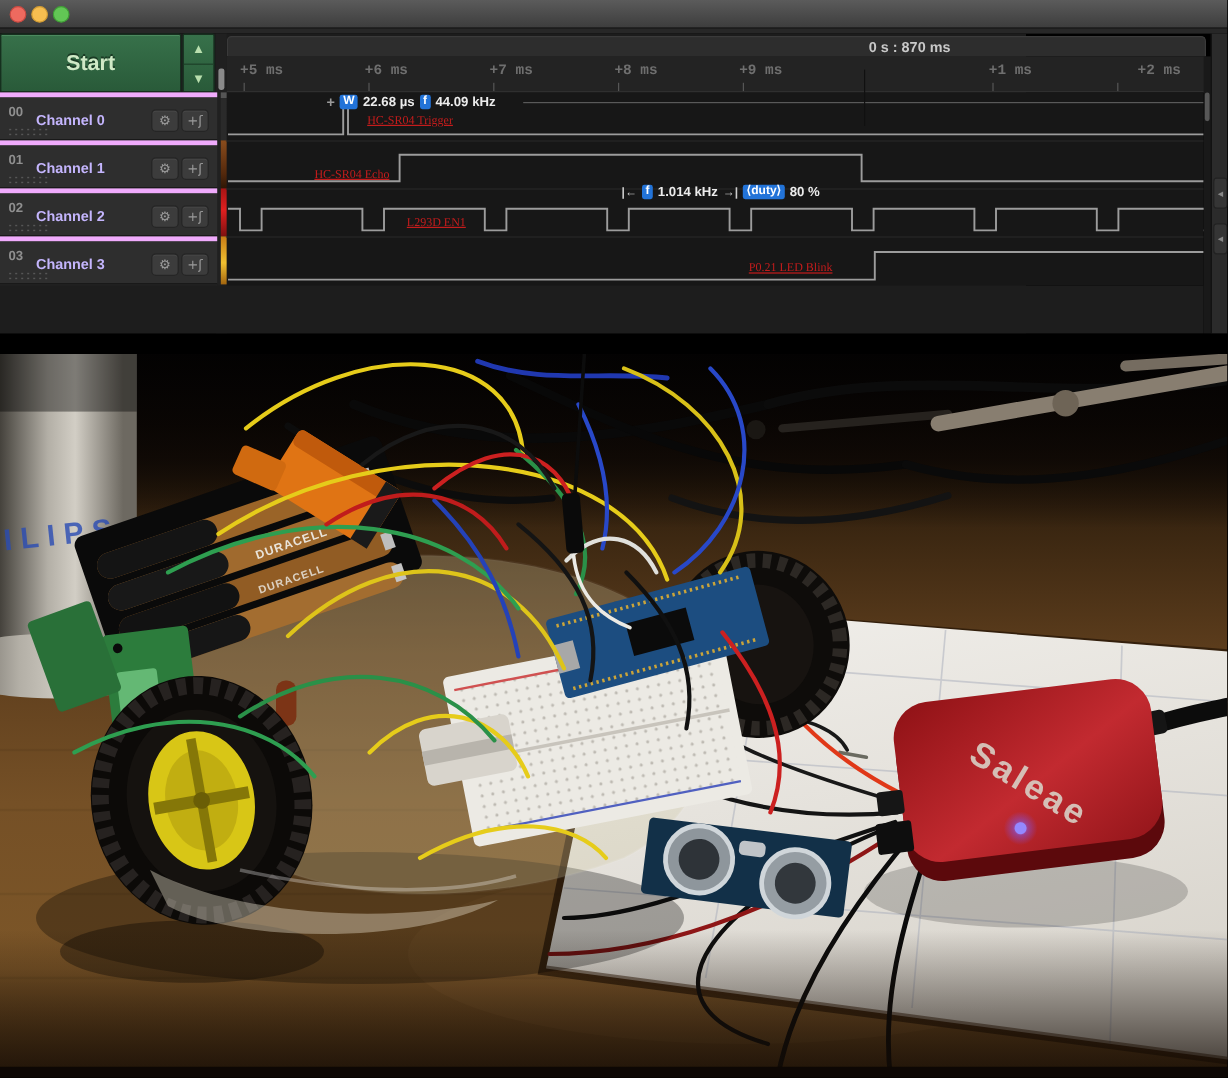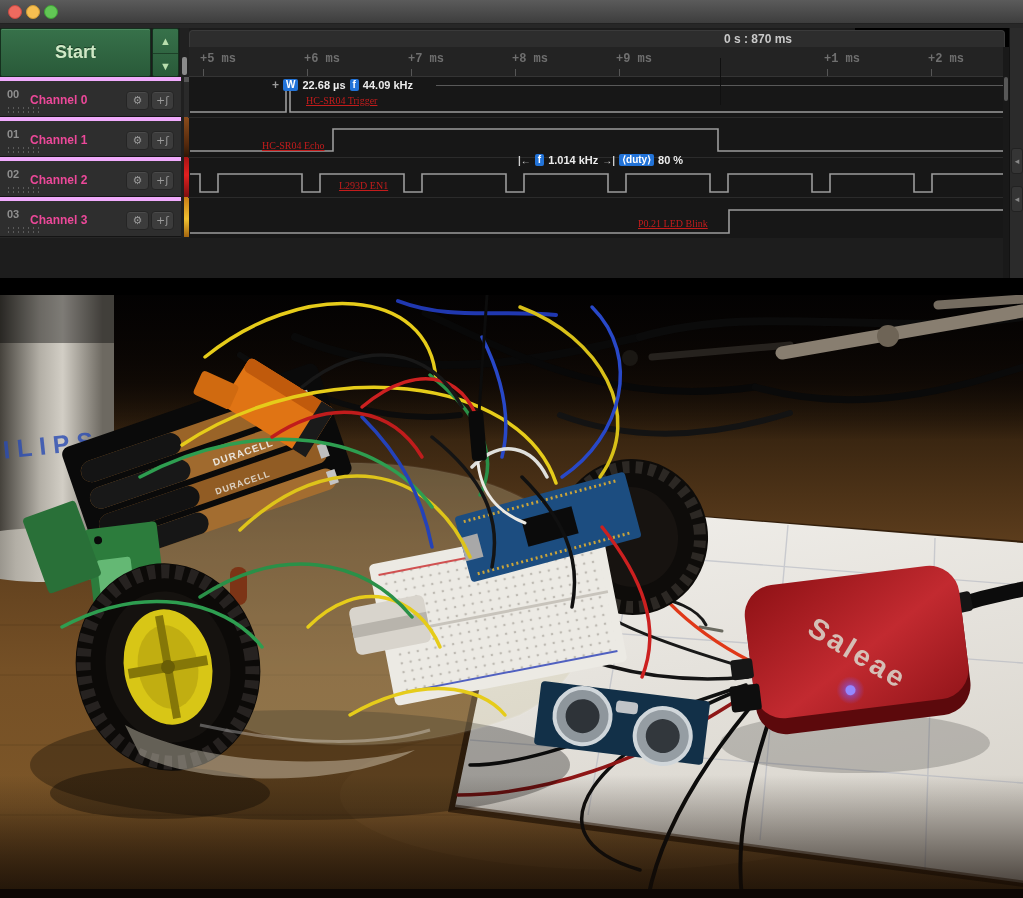--- a/index.html
+++ b/index.html
@@ -42,21 +42,21 @@
   .rtick{position:absolute;top:5px;font-size:12px;font-weight:bold;color:#6f6f6f;}
   .rmark{position:absolute;bottom:0;width:1px;height:7px;background:#565656;}
   .tdivider{position:absolute;top:0;width:1px;height:47px;background:#101010;}
 
   .chan-panel{position:absolute;left:0;top:49px;width:181px;height:161px;background:#262626;}
   .ch-row{position:absolute;left:0;width:181px;height:40px;background:#2e2e2e;
     border-top:4px solid #f0abfc;border-bottom:1px solid #141414;box-sizing:border-box;cursor:pointer;}
   .ch-num{position:absolute;left:7px;top:7px;font-size:11px;font-weight:bold;color:#8f8f8f;}
   .ch-dots{position:absolute;left:6px;top:25px;width:34px;height:8px;
     background-image:radial-gradient(#5a5a5a 1px,transparent 1.1px);background-size:5px 4px;}
-  .ch-name{position:absolute;left:30px;top:12px;font-size:12px;font-weight:bold;color:#ec4899;}
+  .ch-name{position:absolute;left:30px;top:12px;font-size:12px;font-weight:bold;color:#c4b5fd;}
   .ch-btn{position:absolute;top:10px;width:23px;height:19px;background:#3c3c3c;border:1px solid #252525;
     border-radius:4px;color:#9a9a9a;font-size:11px;line-height:16px;text-align:center;padding:0;cursor:pointer;
     box-shadow:inset 0 1px 0 #4a4a4a;font-family:"DejaVu Sans",sans-serif;}
   .ch-btn.gear{left:126px;}
   .ch-btn.addf{left:151px;}
 
   .actbar{position:absolute;left:184px;width:5px;height:40px;}
   .act0{background:linear-gradient(#555 0 12%,#2a2a2a 12%);}
   .act1{background:linear-gradient(#8a4c1c,#53280c 70%,#2e1706);}
   .act2{background:linear-gradient(#a81414,#e02020 45%,#7e1010);}
@@ -118,21 +118,21 @@
         <span class="rtick" style="left: 115px;">+6 ms</span>
         <i class="rmark" style="left: 118px;"></i>
         <span class="rtick" style="left: 219px;">+7 ms</span>
         <i class="rmark" style="left: 222px;"></i>
         <span class="rtick" style="left: 323px;">+8 ms</span>
         <i class="rmark" style="left: 326px;"></i>
         <span class="rtick" style="left: 427px;">+9 ms</span>
         <i class="rmark" style="left: 430px;"></i>
         <span class="rtick" style="left: 635px;">+1 ms</span>
         <i class="rmark" style="left: 638px;"></i>
-        <span class="rtick" style="left: 739px;">+2 ms</span>
+        <span class="rtick" style="left: 759px;">+2 ms</span>
         <i class="rmark" style="left: 742px;"></i>
       </div>
 
     <div class="chan-panel">
       <div class="ch-row" style="top:0px">
         <span class="ch-num">00</span>
         <span class="ch-dots"></span>
         <span class="ch-name">Channel 0</span>
         <button class="ch-btn gear"><span>⚙</span></button>
         <button class="ch-btn addf"><span>+ʃ</span></button>
@@ -191,21 +191,21 @@
 
     <div class="meas" style="left:518px;top:126px">
       <span class="mark">|←</span>
       <span class="badge">f</span>
       <span>1.014 kHz</span>
       <span class="mark">→|</span>
       <span class="badge">⟨duty⟩</span>
       <span>80 %</span>
     </div>
     <div class="wlabel" style="left:339px;top:152px">L293D EN1</div>
-    <div class="wlabel" style="left:638px;top:190px">P0.21 LED Blink</div>
+    <div class="wlabel" style="left:624px;top:190px">P0.21 LED Blink</div>
 
     <div class="vscroll">
         <div class="handle"></div>
       </div>
     <div class="side-strip">
       <button class="sbtn" style="top:120px"><span>◂</span></button>
       <button class="sbtn" style="top:158px"><span>◂</span></button>
     </div>
 
     <div class="black-band" style="top:250px;height:17px"></div>

